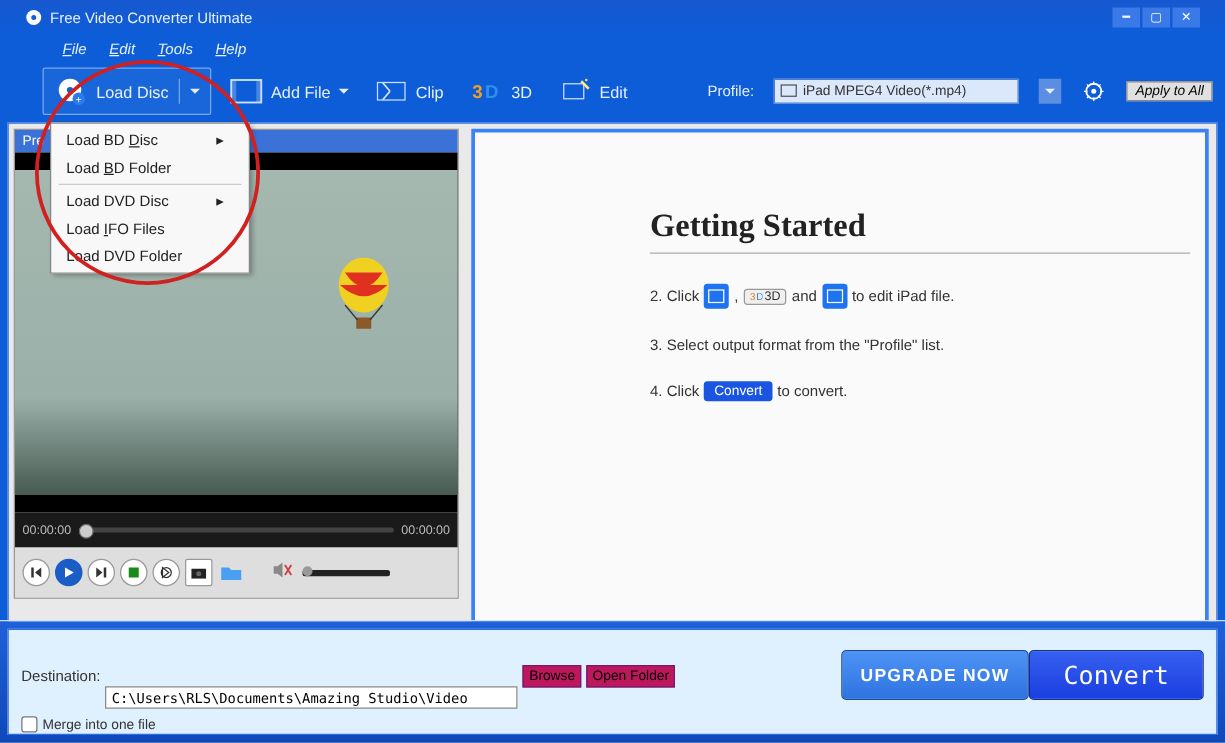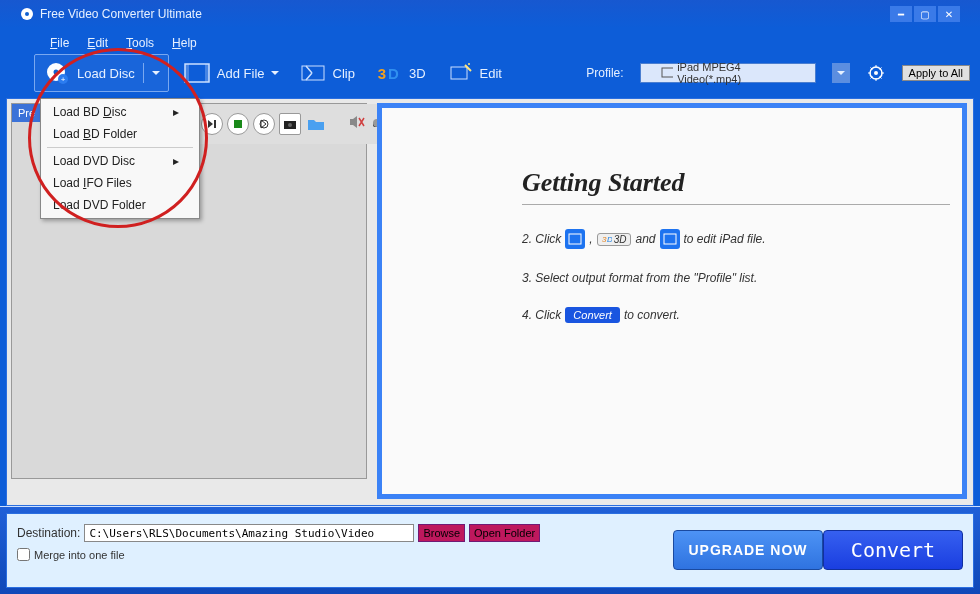--- a/index.html
+++ b/index.html
@@ -3,62 +3,62 @@
 <meta charset="utf-8">
 <style>
 * { margin: 0; padding: 0; box-sizing: border-box; font-family: "Segoe UI", Tahoma, sans-serif; }
 body { width: 980px; height: 594px; background: #0d5dd8; overflow: hidden; }
 
 .titlebar { height: 28px; background: linear-gradient(#1758d0,#0d5dd8); display: flex; align-items: center; padding: 0 20px; color: #e6f0ff; font-size: 12px; }
 .titlebar .winbtns { margin-left: auto; display: flex; gap: 2px; }
 .titlebar .winbtn { width: 22px; height: 16px; background: #3a7ae8; display: flex; align-items: center; justify-content: center; color: #fff; font-size: 10px; cursor: pointer; }
 .app-icon { width: 14px; height: 14px; margin-right: 6px; }
 
-.menubar { height: 22px; display: flex; gap: 18px; padding: 0 20px 0 50px; color: #e6f0ff; font-size: 12px; align-items: flex-end; }
+.menubar { height: 22px; display: flex; gap: 18px; padding: 0 20px 0 50px; color: #e6f0ff; font-size: 12px; align-items: center; font-style: italic; }
 .menubar span { cursor: pointer; text-decoration: underline; text-decoration-color: transparent; }
 .menubar span u { text-decoration: underline; }
 
 .toolbar { height: 46px; display: flex; align-items: center; padding: 0 10px 0 34px; gap: 8px; color: #e6f0ff; font-size: 13px; }
 .tbbtn { display: flex; align-items: center; gap: 6px; cursor: pointer; padding: 2px 6px; }
 .tbbtn.loaddisc { border: 1px solid #79a8f0; padding: 4px 8px; border-radius: 2px; background: rgba(255,255,255,0.05); }
 .icon24 { width: 28px; height: 28px; display: inline-flex; align-items: center; justify-content: center; }
 .triangle-down { width: 0; height: 0; border-left: 4px solid transparent; border-right: 4px solid transparent; border-top: 4px solid #e6f0ff; }
 .profile-row { margin-left: auto; display: flex; align-items: center; gap: 16px; font-size: 12px; }
-.profile-select { background: #dbe7fb; border: 1px solid #4a7ed0; height: 20px; width: 176px; font-size: 11px; padding: 0 20px; display: flex; align-items: center; color: #333; position: relative; }
+.profile-select { background: #dbe7fb; border: 1px solid #4a7ed0; height: 20px; width: 196px; font-size: 11px; padding: 0 4px; display: flex; align-items: center; color: #333; position: relative; }
 .profile-caret { width: 18px; height: 20px; background: #5b8ee0; display: flex; align-items: center; justify-content: center; }
 .gear-btn { width: 20px; height: 20px; display: flex; align-items: center; justify-content: center; }
-.apply-btn { background: #e0e0e0; border: 1px solid #888; font-size: 11px; padding: 1px 6px; color: #000; cursor: pointer; }
+.apply-btn { background: #e0e0e0; border: 1px solid #888; font-size: 11px; padding: 1px 6px; color: #000; cursor: pointer; font-style: italic; }
 
 .body-area { position: absolute; top: 98px; left: 6px; right: 6px; bottom: 88px; background: #e9e9e9; border: 1px solid #2a6ee0; }
-.preview-pane { position: absolute; top: 4px; left: 4px; width: 356px; height: 376px; background: #d9d9d9; border: 1px solid #999; display: flex; }
+.preview-pane { position: absolute; top: 4px; left: 4px; width: 356px; height: 376px; background: #d9d9d9; border: 1px solid #999; display: flex; flex-direction: column; }
 .pv-title { height: 18px; font-size: 11px; padding: 0 6px; color: #fff; display: flex; align-items: center; background: #3b72d8; }
 .pv-canvas { flex: 1; background: #000; display: flex; align-items: center; justify-content: center; }
 .pv-img { width: 100%; height: 260px; background: linear-gradient(#a5b8b0,#9ab0a8 70%,#475a52); position: relative; }
 .balloon { position: absolute; right: 50px; top: 70px; width: 50px; height: 60px; }
 .pv-timebar { height: 28px; background: #1a1a1a; color: #bbb; font-size: 10px; font-family: monospace; display: flex; align-items: center; padding: 0 6px; gap: 6px; }
 .pv-slider { flex: 1; height: 4px; background: #444; border-radius: 2px; position: relative; }
 .pv-slider::before { content: ""; position: absolute; left: 0; top: -3px; width: 10px; height: 10px; background: #ccc; border-radius: 50%; border: 1px solid #666; }
 .pv-controls { height: 40px; background: #dedede; display: flex; align-items: center; gap: 4px; padding: 0 6px; }
 .ctrlbtn { width: 22px; height: 22px; border: 1px solid #999; border-radius: 11px; background: #fff; display: flex; align-items: center; justify-content: center; cursor: pointer; }
 .ctrlbtn.play { background: #1b5dc6; border-color: #1b5dc6; }
 .vol-slider { width: 70px; height: 5px; background: #222; border-radius: 2px; margin-left: 4px; position: relative; }
 .vol-slider::before { content:""; position:absolute; left:0; top:-3px; width:8px; height:8px; background:#999; border-radius:50%; }
 
-.right-pane { position: absolute; top: 4px; left: 370px; right: 6px; bottom: 6px; background: #fafafa; border: 5px solid #3b82f6; padding: 60px 12px 20px 140px; font-family: monospace; color: #333; font-size: 13px; font-style: italic; }
+.right-pane { position: absolute; top: 4px; left: 370px; right: 6px; bottom: 6px; background: #fafafa; border: 3px solid #3b82f6; padding: 60px 12px 20px 140px; font-family: monospace; color: #333; font-size: 13px; }
 .right-pane h2 { font-family: Georgia, serif; font-size: 26px; color: #222; margin-bottom: 6px; font-weight: bold; }
 .right-pane hr { border: none; height: 1px; background: #aaa; margin-bottom: 24px; }
 .step { margin-bottom: 22px; font-size: 12px; display: flex; align-items: center; gap: 4px; flex-wrap: wrap; }
 .mini-icon { width: 20px; height: 20px; background: #1d73f0; display: inline-flex; border-radius: 3px; align-items: center; justify-content: center; }
 .mini-3d { background: #efefef; border: 1px solid #999; border-radius: 3px; padding: 0 4px; font-size: 10px; display: inline-flex; align-items: center; gap: 2px; }
 .mini-convert { background: #1955e0; color: #fff; border-radius: 3px; padding: 2px 8px; font-size: 11px; }
 
-.bottom-bar { position: absolute; left: 0; right: 0; bottom: 0; height: 88px; background: linear-gradient(#2060d8,#1048b8); border-top: 1px solid #cde0ff; }
+.bottom-bar { position: absolute; left: 0; right: 0; bottom: 0; height: 98px; background: linear-gradient(#2060d8,#1048b8); border-top: 1px solid #cde0ff; }
 .bottom-inner { position: absolute; left: 6px; right: 6px; top: 6px; bottom: 6px; background: #dff0ff; border: 1px solid #2a6ee0; padding: 10px; font-size: 12px; color: #333; }
 .dest-row { display: flex; align-items: center; gap: 4px; }
-.dest-input { width: 330px; height: 18px; border: 1px solid #888; font-size: 11px; padding: 0 4px; font-family: monospace; background: #fff; }
+.dest-input { width: 330px; height: 18px; border: 1px solid #888; font-size: 11px; padding: 0 4px; font-family: monospace; background: #fff; margin-top: 35px; }
 .small-btn { background: #be185d; border: 1px solid #701a75; font-size: 11px; padding: 0 4px; height: 18px; cursor: pointer; }
 .merge-row { margin-top: 6px; display: flex; align-items: center; gap: 4px; font-size: 11px; }
 .big-btns { position: absolute; right: 10px; top: 16px; display: flex; gap: 0; }
 .upgrade-btn { width: 150px; height: 40px; background: linear-gradient(#4d93f5,#2f73e0); color: #fff; font-size: 14px; font-weight: bold; border: 1px solid #1a4aa0; border-radius: 4px; cursor: pointer; letter-spacing: 1px; }
 .convert-btn { width: 140px; height: 40px; background: linear-gradient(#3660f0,#1a3ee0); color: #fff; font-size: 20px; font-family: monospace; border: 1px solid #1030a0; border-radius: 4px; cursor: pointer; }
 
 .dropdown { position: absolute; top: 98px; left: 40px; width: 160px; background: #f8f8f8; border: 1px solid #888; box-shadow: 2px 2px 4px rgba(0,0,0,0.3); z-index: 50; font-size: 12px; color: #222; padding: 2px; }
 .dditem { padding: 4px 18px 4px 10px; cursor: pointer; display: flex; align-items: flex-start; justify-content: space-between; }
 .ddsep { height: 1px; background: #ccc; margin: 2px 4px; }
 

